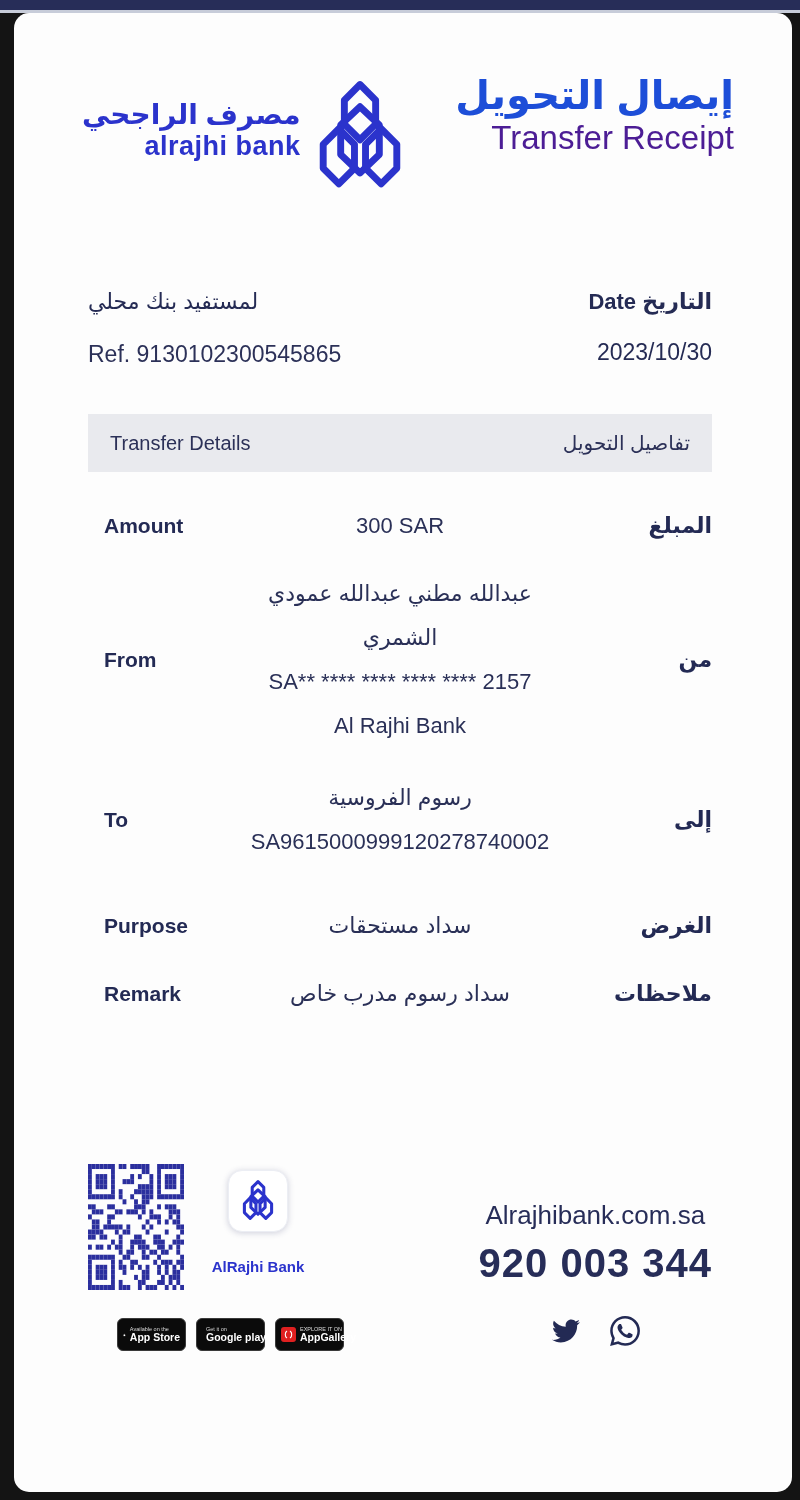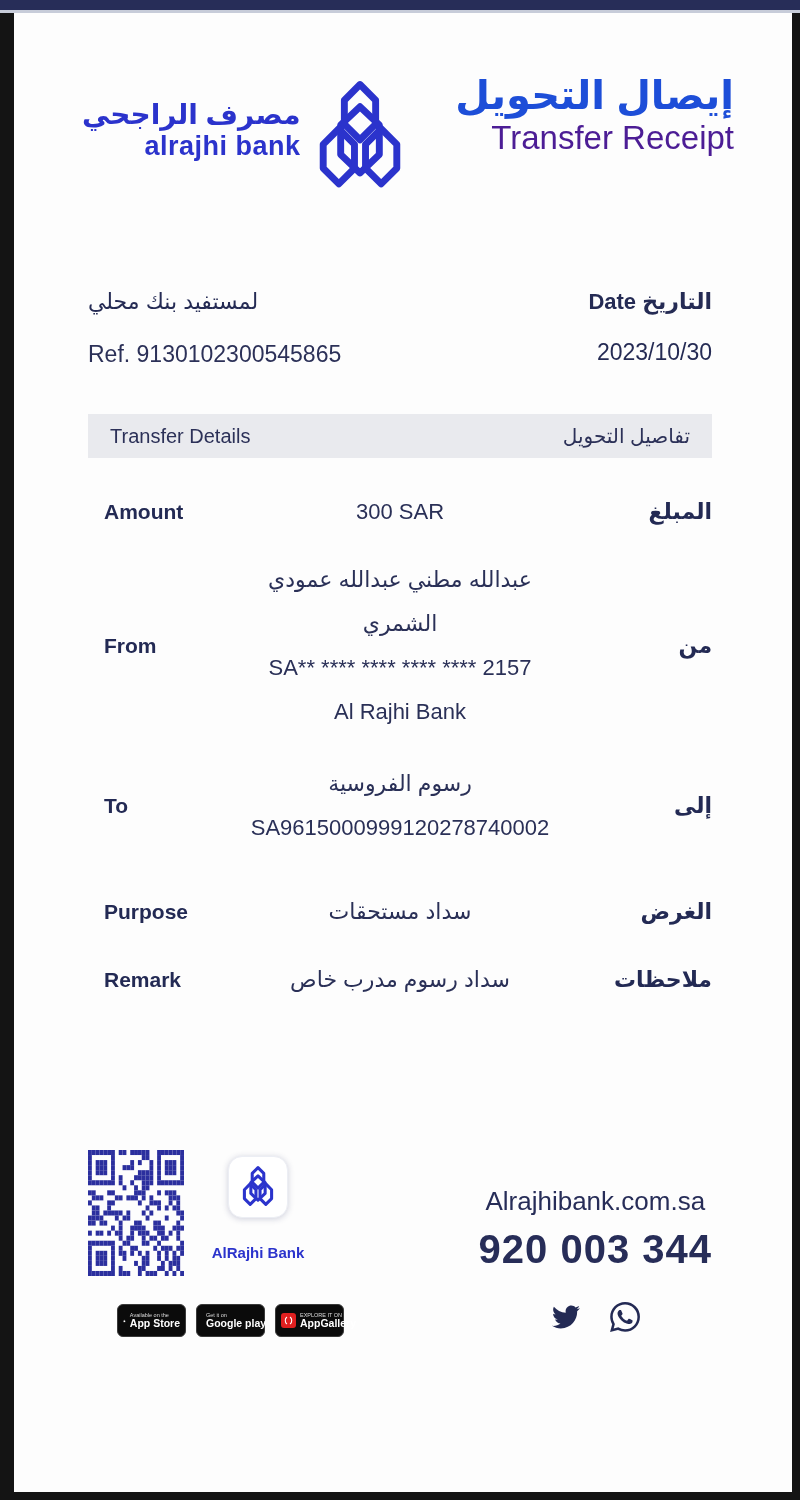--- a/index.html
+++ b/index.html
@@ -6,42 +6,42 @@
   body{
     width:800px;height:1500px;overflow:hidden;
     background:#141414;
     font-family:"Liberation Sans","DejaVu Sans",sans-serif;
     -webkit-font-smoothing:antialiased;
   }
   .top-strip{height:10px;background:#272d58;}
   .top-line{height:3px;background:#c7ccd9;}
   .card{
     position:absolute;left:14px;right:8px;top:13px;bottom:8px;
-    background:#fdfdfd;color:#252b54;
+    background:#fdfdfd;color:#252b54;border-radius:15px;
   }
   
   .hdr{display:flex;justify-content:space-between;align-items:flex-start;
        padding:58px 58px 0 68px;}
   .logo-wrap{display:flex;align-items:flex-start;gap:14px;}
   .logo-text{text-align:right;margin-top:28px;}
   .logo-ar{font-size:28px;font-weight:bold;color:#2b33cc;line-height:1.15;}
   .logo-en{font-size:27px;font-weight:bold;color:#2b33cc;letter-spacing:.5px;}
   .emblem{display:block;}
   .title-wrap{text-align:right;}
   .title-ar{font-size:40px;font-weight:bold;color:#1d4ed8;direction:rtl;line-height:1.2;}
   .title-en{font-size:33px;font-weight:normal;color:#4c1d95;}
   
   .info{display:flex;justify-content:space-between;margin:86px 80px 0 74px;}
   .info-left .ar{font-size:22px;direction:rtl;text-align:left;}
   .info-left .ref{font-size:23px;margin-top:26px;color:#2c3158;}
   .info-right{text-align:right;}
   .info-right .lbl{font-size:22px;font-weight:bold;direction:rtl;}
   .info-right .val{font-size:23px;margin-top:24px;}
   
-  .bar{margin:46px 80px 16px 74px;height:44px;background:#e9eaee;
+  .bar{margin:46px 80px 16px 74px;height:58px;background:#e9eaee;
        display:flex;align-items:center;justify-content:space-between;
        padding:0 22px;box-sizing:border-box;}
   .bar .en{font-size:20px;color:#2c3158;}
   .bar .ar{font-size:20px;color:#2c3158;direction:rtl;}
   .rows{margin:0 80px 0 74px;}
   .row{display:grid;grid-template-columns:150px 1fr 150px;align-items:center;}
   .row .lab-en{font-size:21px;font-weight:bold;padding-left:16px;color:#232a54;}
   .row .lab-ar{font-size:22px;font-weight:bold;text-align:right;direction:rtl;color:#232a54;}
   .row .vals{text-align:center;}
   .row .vals div{line-height:44px;font-size:22px;color:#2a3057;}

